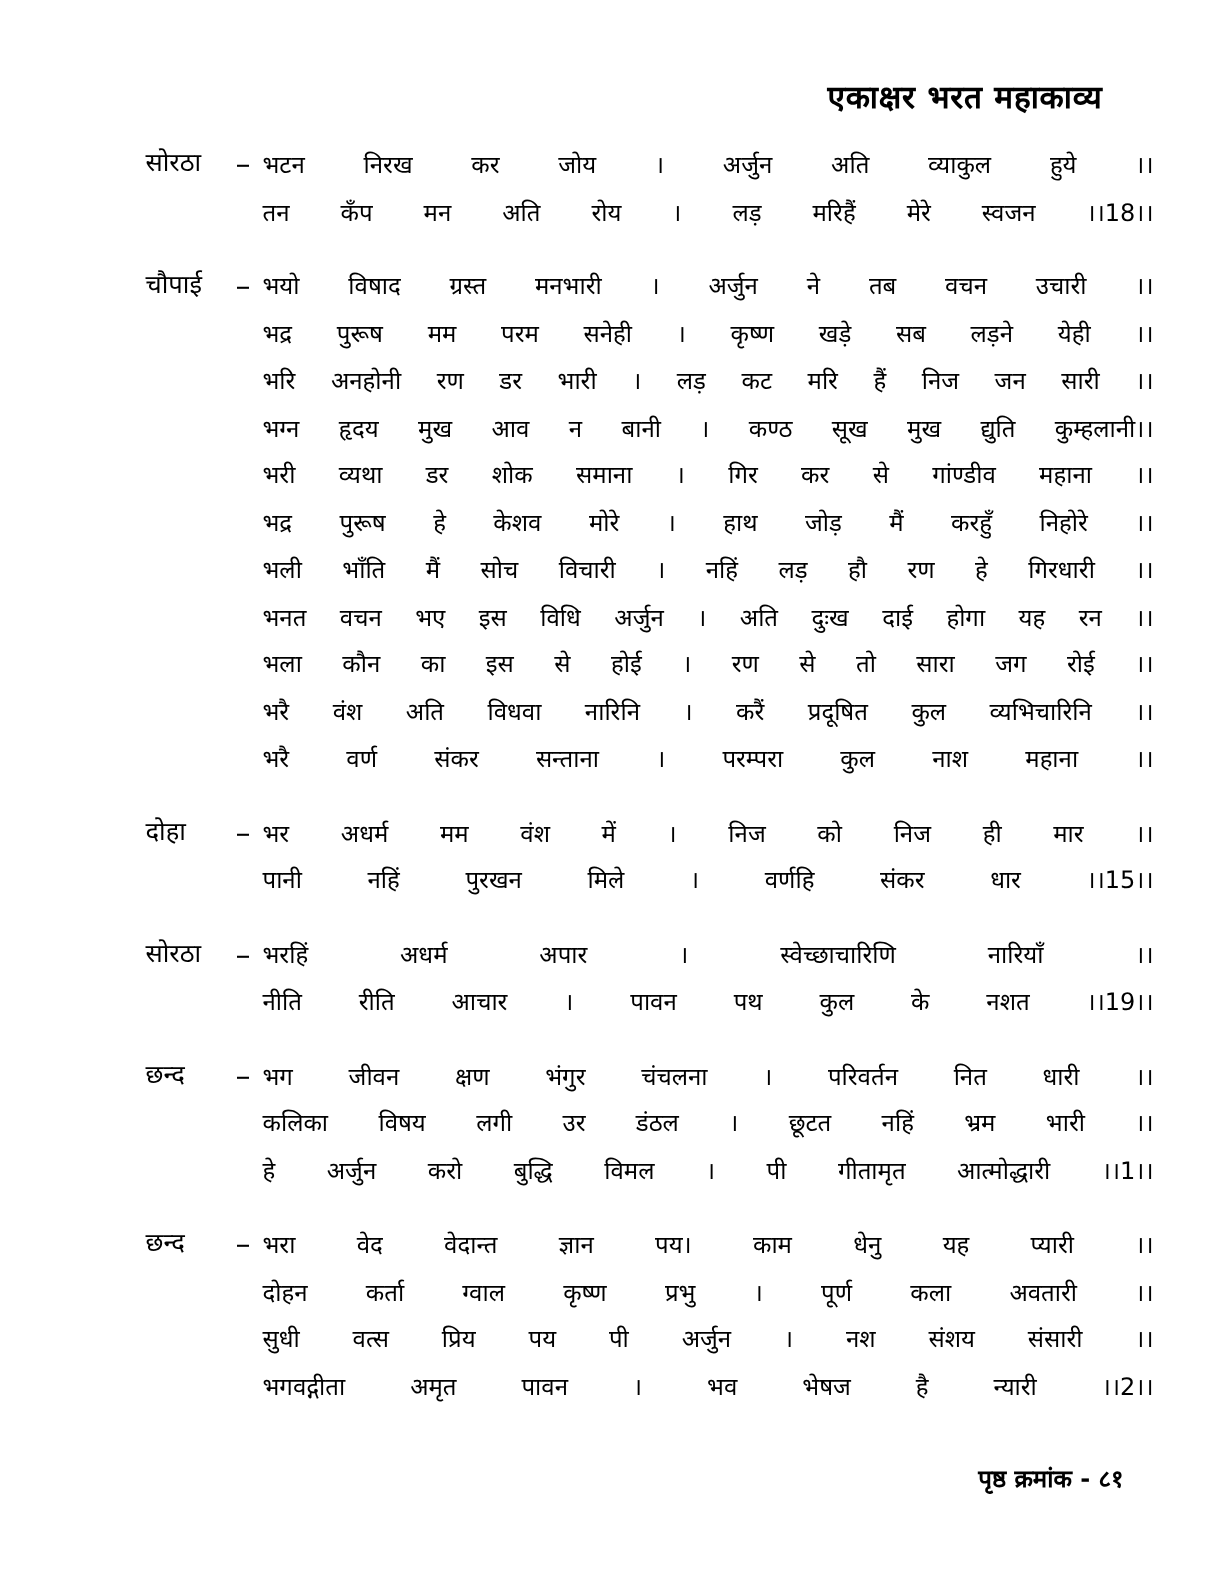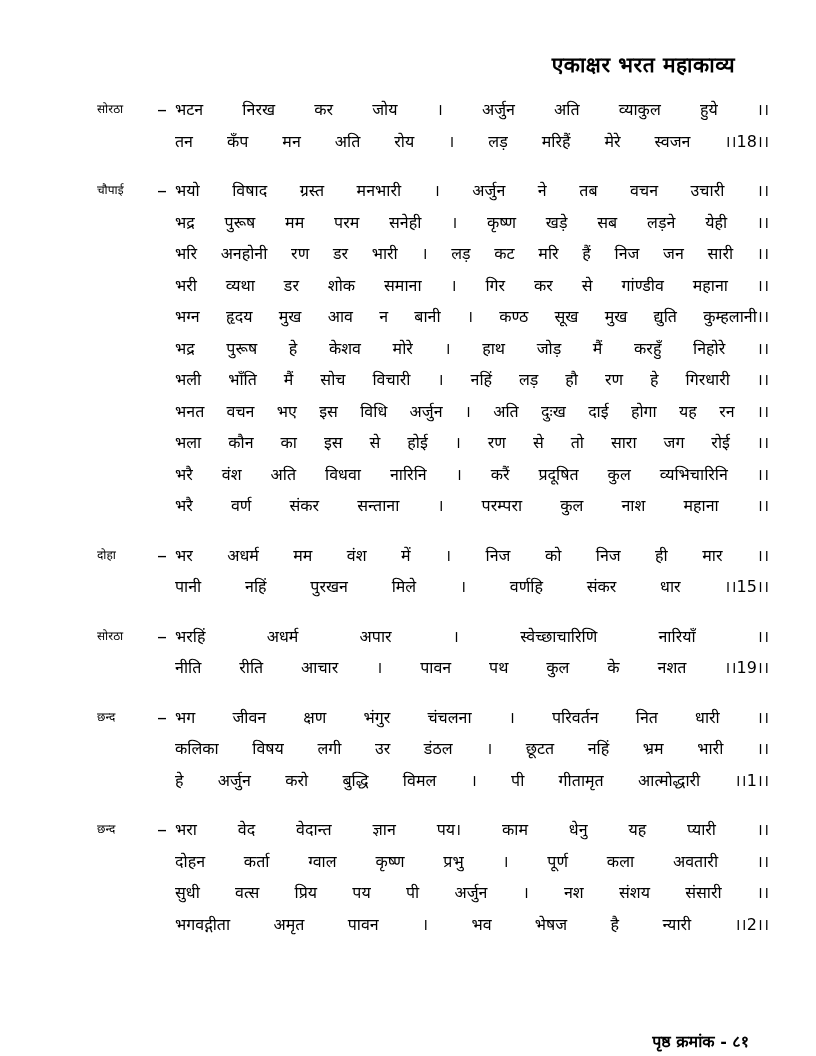--- a/index.html
+++ b/index.html
@@ -29,39 +29,39 @@
   .content {
     box-sizing: border-box;
     padding: 16px 59px 0 85px;
   }
   .verse-block {
     display: grid;
     grid-template-columns: 60px 18px 1fr;
     margin-bottom: 18px;
   }
   .block-label {
-    font-size: 12px;
+    font-size: 17px;
     line-height: 31.5px;
     white-space: nowrap;
   }
   .block-dash {
     font-size: 20px;
     line-height: 31.5px;
   }
   .verse-line {
     font-size: 16px;
     line-height: 31.5px;
     text-align: justify;
     text-align-last: justify;
     white-space: normal;
   }
   .doc-footer {
     position: absolute;
     right: 79px;
-    top: 1030px;
+    top: 974px;
     font-weight: bold;
     font-size: 16px;
   }
 </style>
 </head>
 <body>
 
 <div class="page">
 
   <div class="doc-header">एकाक्षर भरत महाकाव्य</div>
@@ -77,22 +77,22 @@
       </div>
     </div>
 
     <div class="verse-block">
       <div class="block-label">चौपाई</div>
       <div class="block-dash">–</div>
       <div class="block-lines">
         <div class="verse-line">भयो विषाद ग्रस्त मनभारी । अर्जुन ने तब वचन उचारी ।।</div>
         <div class="verse-line">भद्र पुरूष मम परम सनेही । कृष्ण खड़े सब लड़ने येही ।।</div>
         <div class="verse-line">भरि अनहोनी रण डर भारी । लड़ कट मरि हैं निज जन सारी ।।</div>
+        <div class="verse-line">भग्न हृदय मुख आव न बानी । कण्ठ सूख मुख द्युति कुम्हलानी।।</div>
         <div class="verse-line">भरी व्यथा डर शोक समाना । गिर कर से गांण्डीव महाना ।।</div>
-        <div class="verse-line">भग्न हृदय मुख आव न बानी । कण्ठ सूख मुख द्युति कुम्हलानी।।</div>
         <div class="verse-line">भद्र पुरूष हे केशव मोरे । हाथ जोड़ मैं करहुँ निहोरे ।।</div>
         <div class="verse-line">भली भाँति मैं सोच विचारी । नहिं लड़ हौ रण हे गिरधारी ।।</div>
         <div class="verse-line">भनत वचन भए इस विधि अर्जुन । अति दुःख दाई होगा यह रन ।।</div>
         <div class="verse-line">भला कौन का इस से होई । रण से तो सारा जग रोई ।।</div>
         <div class="verse-line">भरै वंश अति विधवा नारिनि । करैं प्रदूषित कुल व्यभिचारिनि ।।</div>
         <div class="verse-line">भरै वर्ण संकर सन्ताना । परम्परा कुल नाश महाना ।।</div>
       </div>
     </div>
 
     <div class="verse-block">

